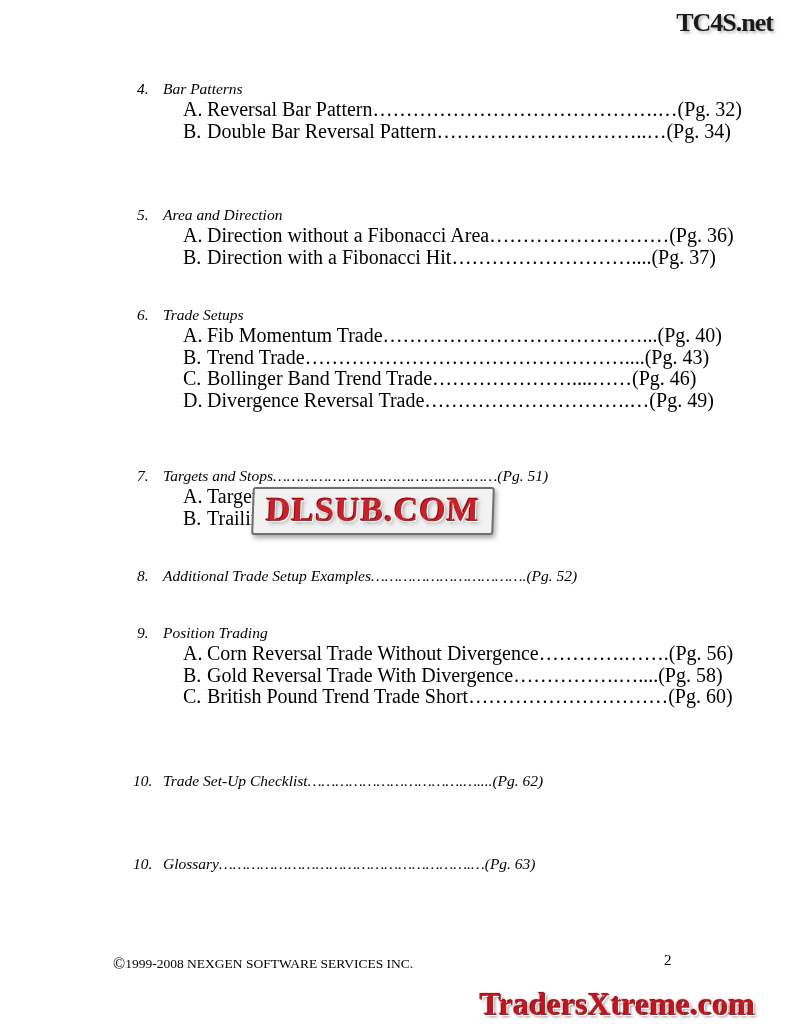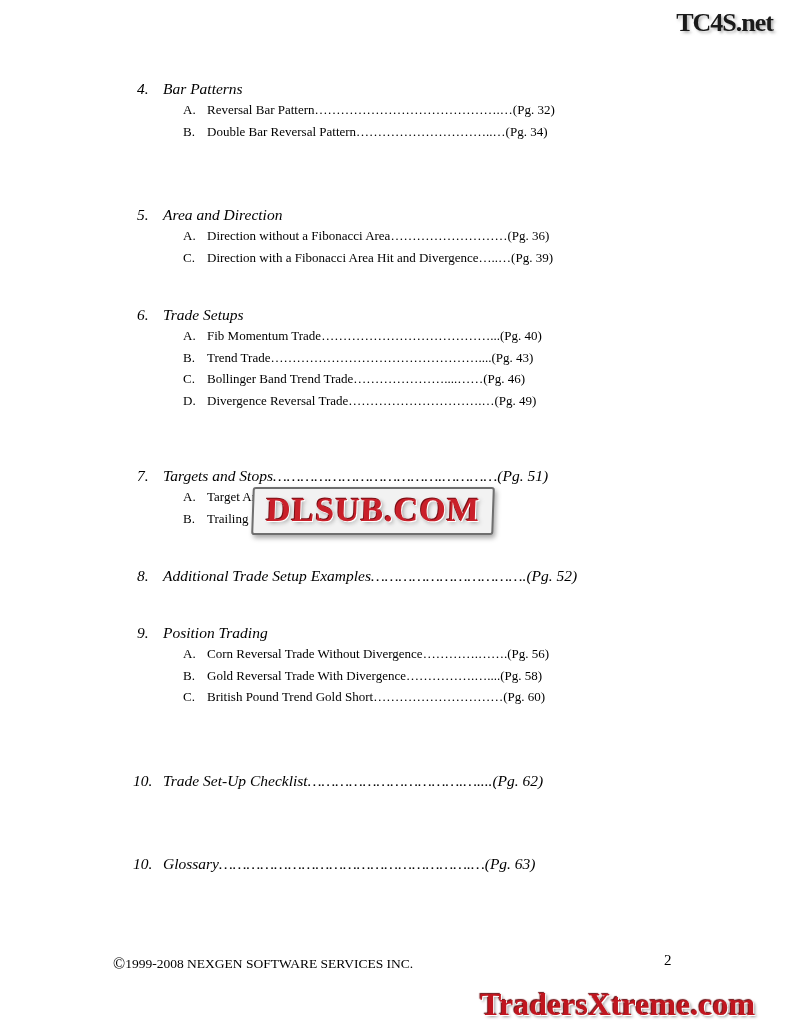--- a/index.html
+++ b/index.html
@@ -57,21 +57,21 @@
     width: 26px;
   }
   .num-line.wide .num {
     display: inline-block;
     width: 30px;
     margin-left: -4px;
   }
   .sub-line {
     position: relative;
     padding-left: 183px;
-    font-size: 13px;
+    font-size: 20px;
     line-height: 21.5px;
     white-space: nowrap;
   }
   .sub-line .letter {
     display: inline-block;
     width: 24px;
   }
   .dots {
     letter-spacing: 0px;
   }
@@ -163,21 +163,21 @@
     <div class="gap-xl"></div>
 
     <div class="group">
       <div class="num-line">
         <span class="num">5.</span><span>Area and Direction</span>
       </div>
       <div class="sub-line">
         <span class="letter">A.</span><span>Direction without a Fibonacci Area</span><span class="dots">………………………</span><span class="pg">(Pg. 36)</span>
       </div>
       <div class="sub-line">
-        <span class="letter">C.</span><span>Direction with a Fibonacci Area Hit and Divergence</span><span class="dots">…..…</span><span class="pg">(Pg. 39)</span>
+        <span class="letter">B.</span><span>Direction with a Fibonacci Hit</span><span class="dots">………………………....</span><span class="pg">(Pg. 37)</span>
       </div>
     </div>
 
     <div class="gap-md"></div>
 
     <div class="group">
       <div class="num-line">
         <span class="num">6.</span><span>Trade Setups</span>
       </div>
       <div class="sub-line">
@@ -222,21 +222,21 @@
       <div class="num-line">
         <span class="num">9.</span><span>Position Trading</span>
       </div>
       <div class="sub-line">
         <span class="letter">A.</span><span>Corn Reversal Trade Without Divergence</span><span class="dots">………….…….</span><span class="pg">(Pg. 56)</span>
       </div>
       <div class="sub-line">
         <span class="letter">B.</span><span>Gold Reversal Trade With Divergence</span><span class="dots">…………….…....</span><span class="pg">(Pg. 58)</span>
       </div>
       <div class="sub-line">
-        <span class="letter">C.</span><span>British Pound Trend Gold Short</span><span class="dots">…………………………</span><span class="pg">(Pg. 60)</span>
+        <span class="letter">C.</span><span>British Pound Trend Trade Short</span><span class="dots">…………………………</span><span class="pg">(Pg. 60)</span>
       </div>
     </div>
 
     <div class="gap-xl"></div>
 
     <div class="group">
       <div class="num-line wide">
         <span class="num">10.</span><span>Trade Set-Up Checklist</span><span class="dots">…………………………….…....</span><span class="pg">(Pg. 62)</span>
       </div>
     </div>

